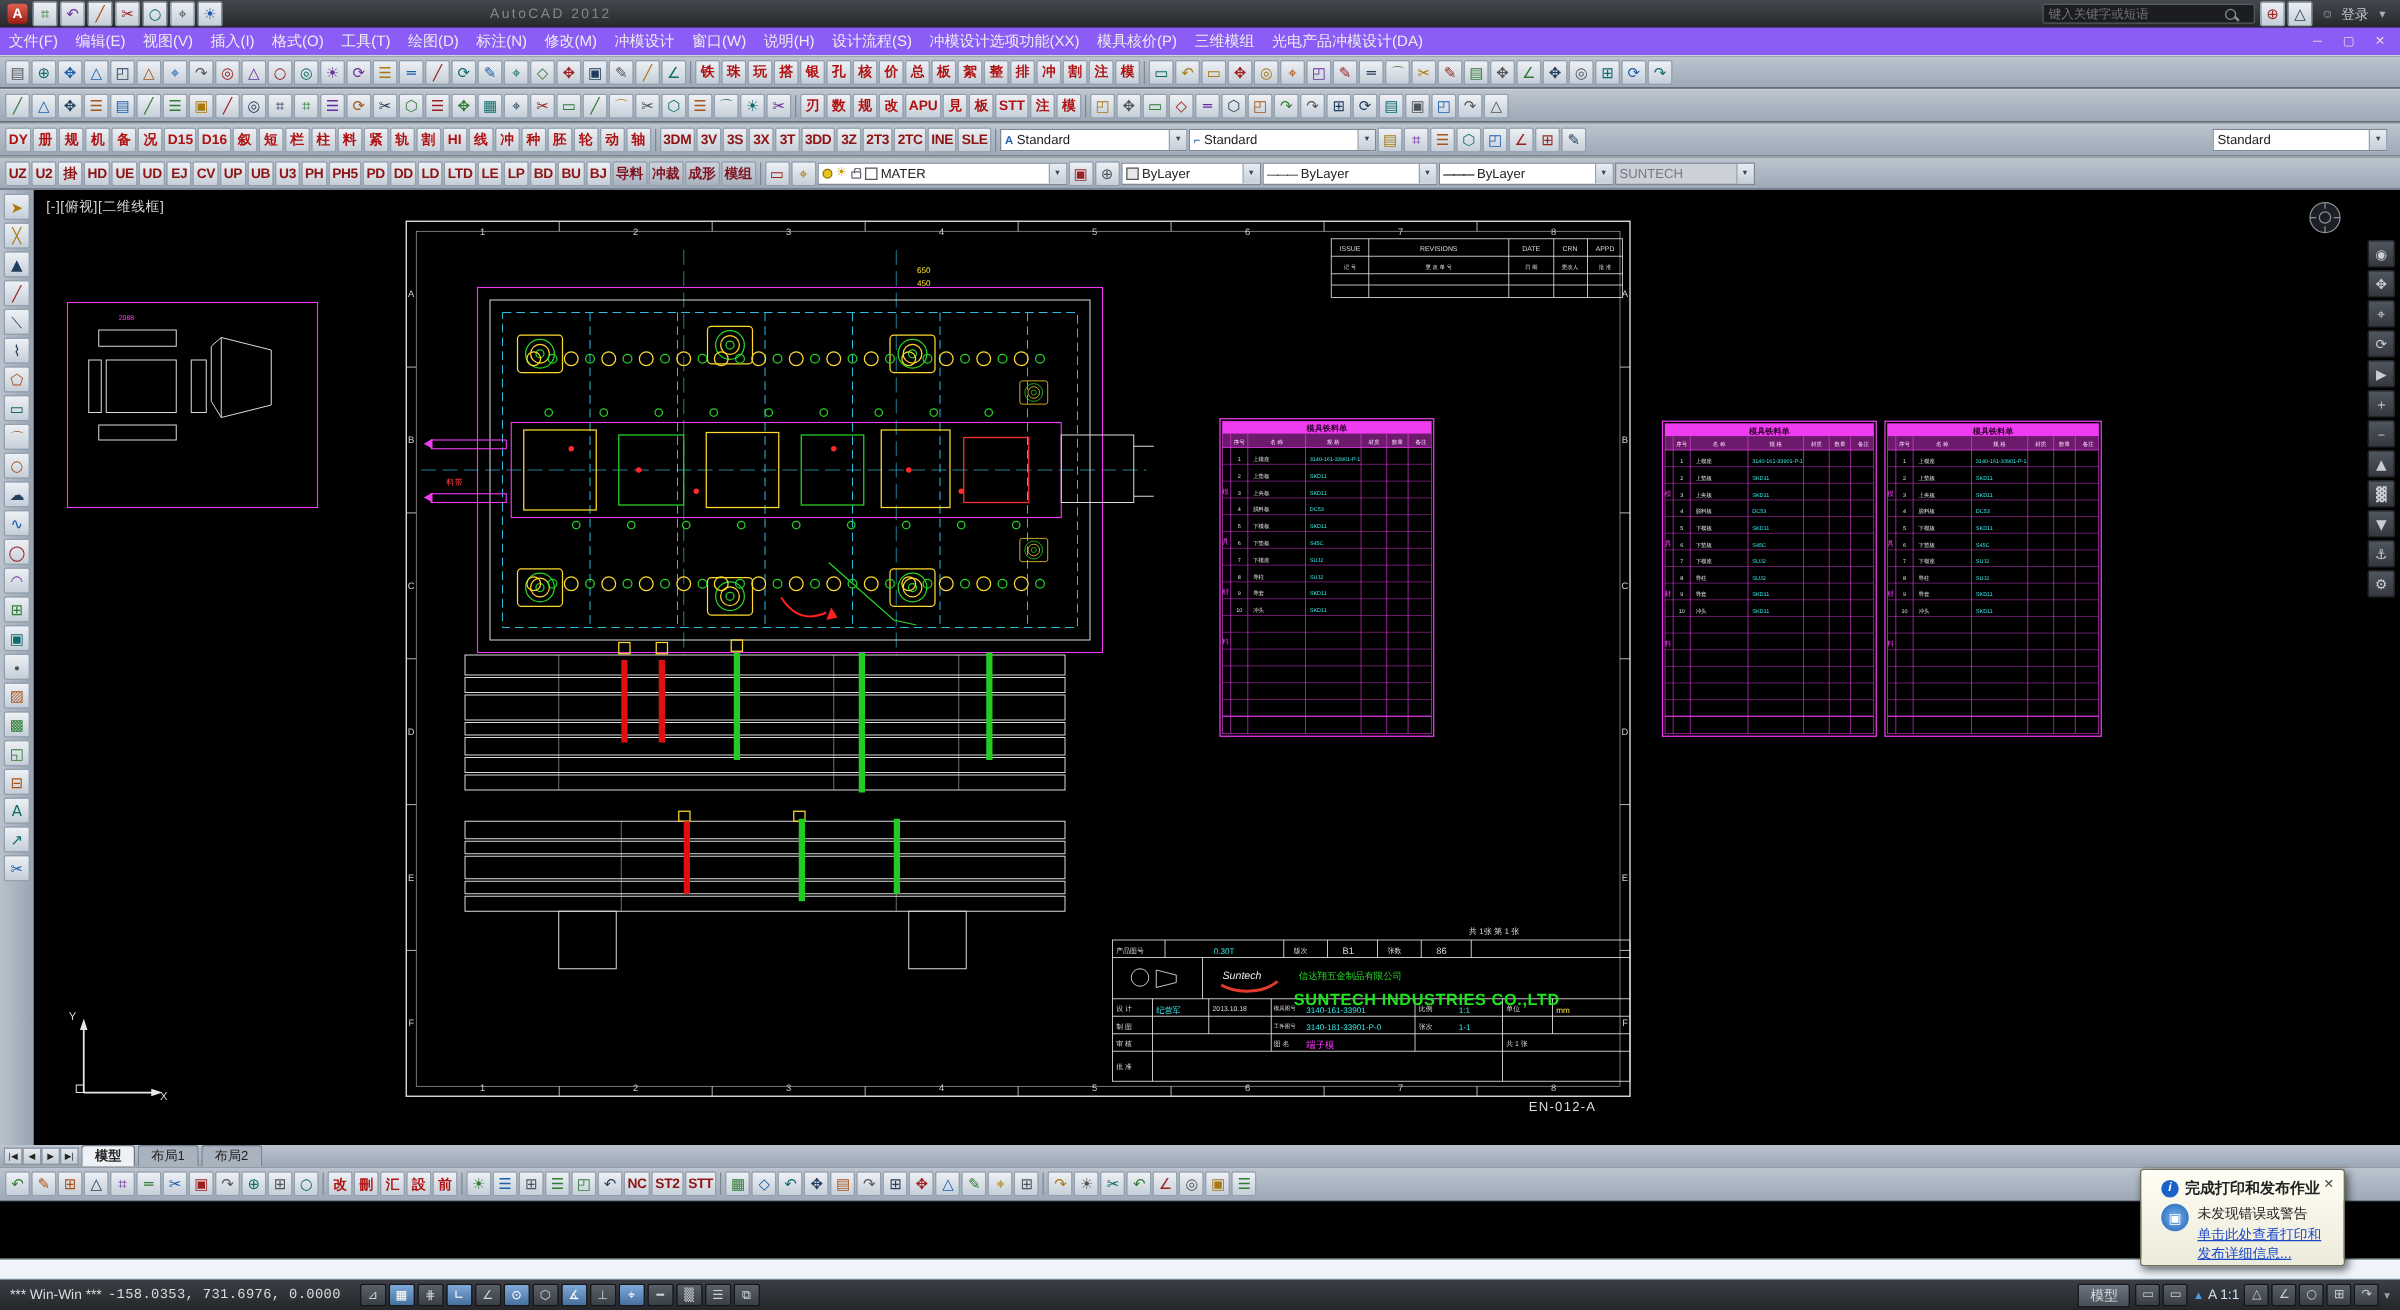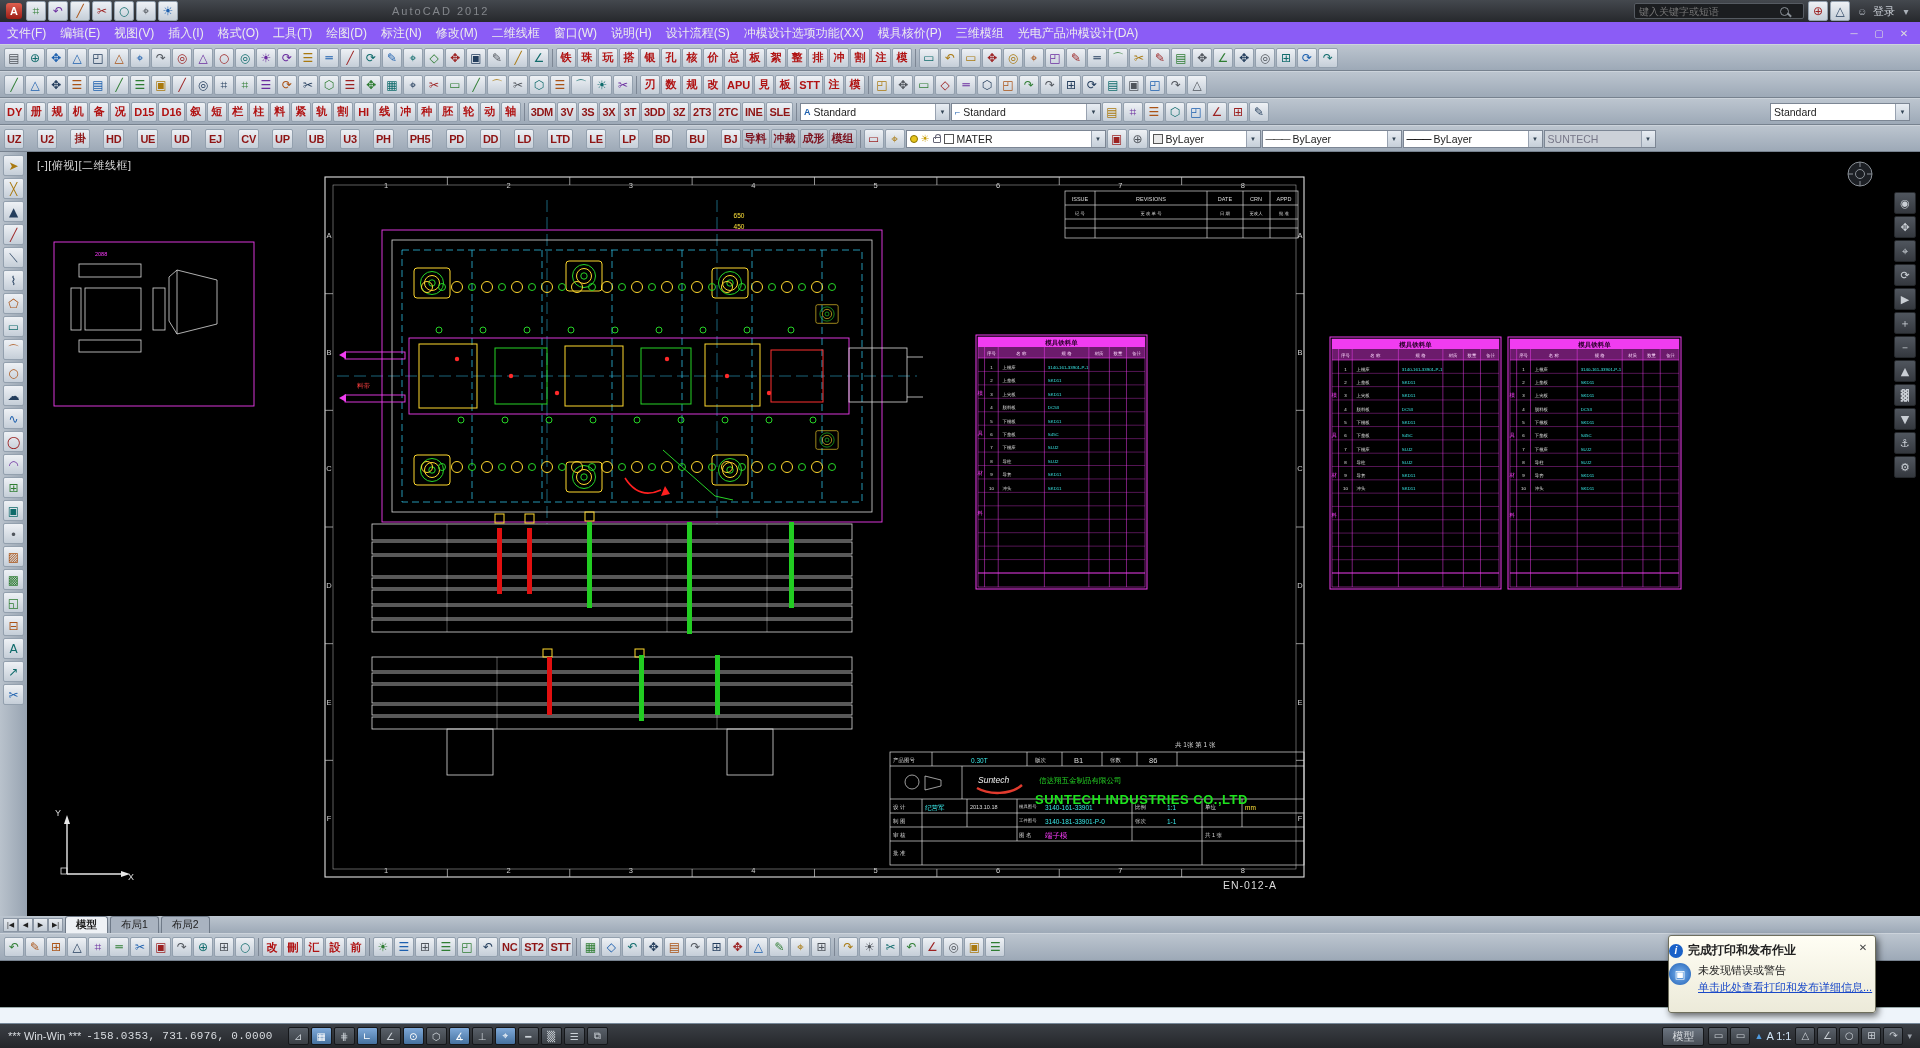--- a/index.html
+++ b/index.html
@@ -112,23 +112,23 @@
     font-size:10px;color:#ccd2d8;font-family:"DejaVu Sans",sans-serif}
   .stoggle.active{background:linear-gradient(#7fa9d9,#46719f);color:#fff}
   .sright{margin-left:auto;display:flex;align-items:center;gap:4px}
   .sb-model{padding:1px 9px;border:1px solid #15171a;border-radius:2px;background:linear-gradient(#6b7480,#474d55)}
   .sb-scale{color:#cfe3f5;display:flex;align-items:center;gap:3px}
   .sb-scale::before{content:'▲';color:#4f9be0;font-size:9px}
   .sright .tico{width:20px;height:18px;background:linear-gradient(#596069,#3a3f45);border-color:#15171a}
   .sright .tico .g{color:#c9ced4!important;font-size:10px}
 
   
-  .notify{position:absolute;right:44px;top:935px;width:208px;height:78px;z-index:25;
+  .notify{position:absolute;right:44px;top:935px;width:164px;height:78px;z-index:25;
     background:linear-gradient(#fffef4,#ecead9);border:1px solid #6f6f5d;border-radius:3px;
-    box-shadow:2px 3px 7px rgba(0,0,0,.6);font-size:11px;color:#222;padding:6px 0}
+    box-shadow:2px 3px 7px rgba(0,0,0,.6);font-size:11px;color:#222;padding:6px 16px}
   .n-title{font-weight:bold;font-size:12px;display:flex;gap:5px;align-items:center;margin-bottom:4px}
   .info-ic{width:14px;height:14px;border-radius:50%;background:#1a62c8;color:#fff;font-size:10px;font-style:italic;
     display:flex;align-items:center;justify-content:center;flex:0 0 auto}
   .info-ic::before{content:'i'}
   .n-close{position:absolute;right:5px;top:4px;width:14px;height:14px;display:flex;align-items:center;justify-content:center;color:#444;font-size:10px}
   .n-close::before{content:'✕'}
   .n-body{display:flex;gap:7px;align-items:flex-start}
   .n-icon{width:22px;height:22px;border-radius:50%;background:radial-gradient(#7db5ee,#1d5db4);flex:0 0 auto;
     display:flex;align-items:center;justify-content:center;color:#fff;font-size:11px}
   .n-link{color:#1a49c8;text-decoration:underline;display:block;margin-top:2px}
@@ -187,21 +187,21 @@
     <span style="display:flex">
         <span class="menu-item">文件(F)</span>
         <span class="menu-item">编辑(E)</span>
         <span class="menu-item">视图(V)</span>
         <span class="menu-item">插入(I)</span>
         <span class="menu-item">格式(O)</span>
         <span class="menu-item">工具(T)</span>
         <span class="menu-item">绘图(D)</span>
         <span class="menu-item">标注(N)</span>
         <span class="menu-item">修改(M)</span>
-        <span class="menu-item">二维线框</span>
+        <span class="menu-item">冲模设计</span>
         <span class="menu-item">窗口(W)</span>
         <span class="menu-item">说明(H)</span>
         <span class="menu-item">设计流程(S)</span>
         <span class="menu-item">冲模设计选项功能(XX)</span>
         <span class="menu-item">模具核价(P)</span>
         <span class="menu-item">三维模组</span>
         <span class="menu-item">光电产品冲模设计(DA)</span>
       </span>
     <span class="winbtns">
       <span class="winbtn min"></span>
@@ -613,21 +613,21 @@
           <span class="g" style="color: rgb(35, 61, 92);">✎</span>
         </span>
       </span>
     <span class="combo" style="width:140px;margin-left:auto;margin-right:6px">
       <span>Standard</span>
       <span class="arrow"></span>
     </span>
   </div>
 
   <div id="row4" class="toolrow">
-    <span style="display:flex;gap:13px">
+    <span style="display:flex;gap:1px">
         <span class="tbtn code">UZ</span>
         <span class="tbtn code">U2</span>
         <span class="tbtn code">掛</span>
         <span class="tbtn code">HD</span>
         <span class="tbtn code">UE</span>
         <span class="tbtn code">UD</span>
         <span class="tbtn code">EJ</span>
         <span class="tbtn code">CV</span>
         <span class="tbtn code">UP</span>
         <span class="tbtn code">UB</span>

